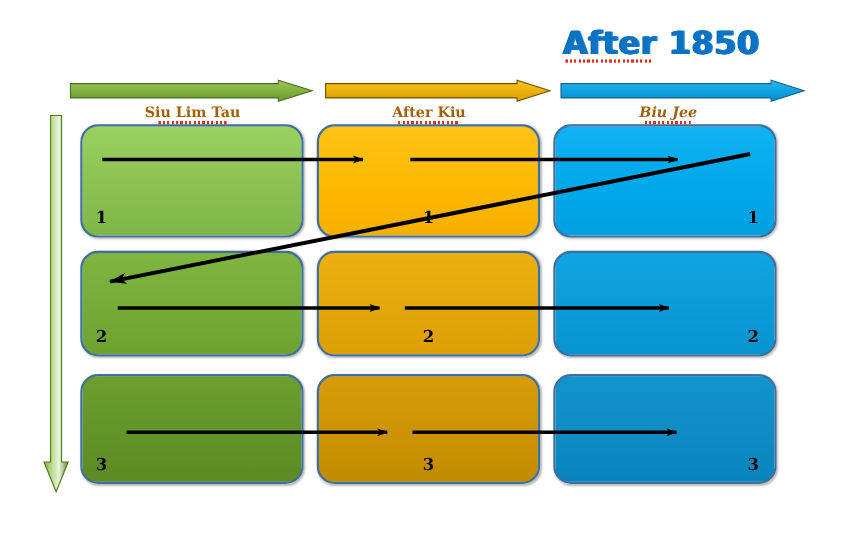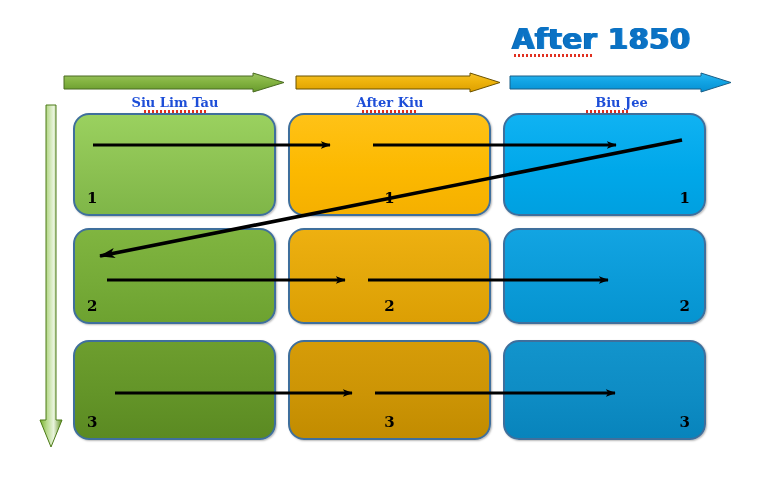--- a/index.html
+++ b/index.html
@@ -57,21 +57,21 @@
   }
   .banner-arrow svg { display: block; }
 
   
   .col-caption {
     position: absolute;
     text-align: center;
     font-family: "DejaVu Serif", serif;
     font-weight: bold;
     font-size: 13px;
-    color: #1d4ed8;
+    color: #a16207;
     white-space: nowrap;
   }
   .caption-underline {
     position: absolute;
     height: 3px;
     background:
       repeating-linear-gradient(
         90deg,
         #e03020 0px, #e03020 2px,
         rgba(255,255,255,0) 2px, rgba(255,255,255,0) 4px
@@ -165,21 +165,21 @@
       <path d="M1,4 L192,4 L192,1 L222,10.5 L192,20 L192,17 L1,17 Z" fill="url(#gb2)" stroke="#1a5f87" stroke-width="1"></path>
     </svg>
   </div>
 
   <div class="col-caption" style="left:75px; top:95px; width:200px;">Siu Lim Tau</div>
   <div class="caption-underline" style="left:144px; top:110px; width:62px;"></div>
 
   <div class="col-caption" style="left:290px; top:95px; width:200px;">After Kiu</div>
   <div class="caption-underline" style="left:362px; top:110px; width:56px;"></div>
 
-  <div class="col-caption" style="left:519px; top:95px; width:205px;">Biu Jee</div>
+  <div class="col-caption" style="left:505px; top:95px; width:205px;font-style:italic;">Biu Jee</div>
   <div class="caption-underline" style="left:586px; top:110px; width:42px;"></div>
 
   <div id="vert-arrow">
     <svg width="26" height="345" viewBox="0 0 26 345">
       <defs>
         <linearGradient id="gv" x1="0" y1="0" x2="1" y2="0">
           <stop offset="0%" stop-color="#7ab32e"></stop>
           <stop offset="30%" stop-color="#b6d98a"></stop>
           <stop offset="62%" stop-color="#e9f4dd"></stop>
           <stop offset="100%" stop-color="#5f9020"></stop>

